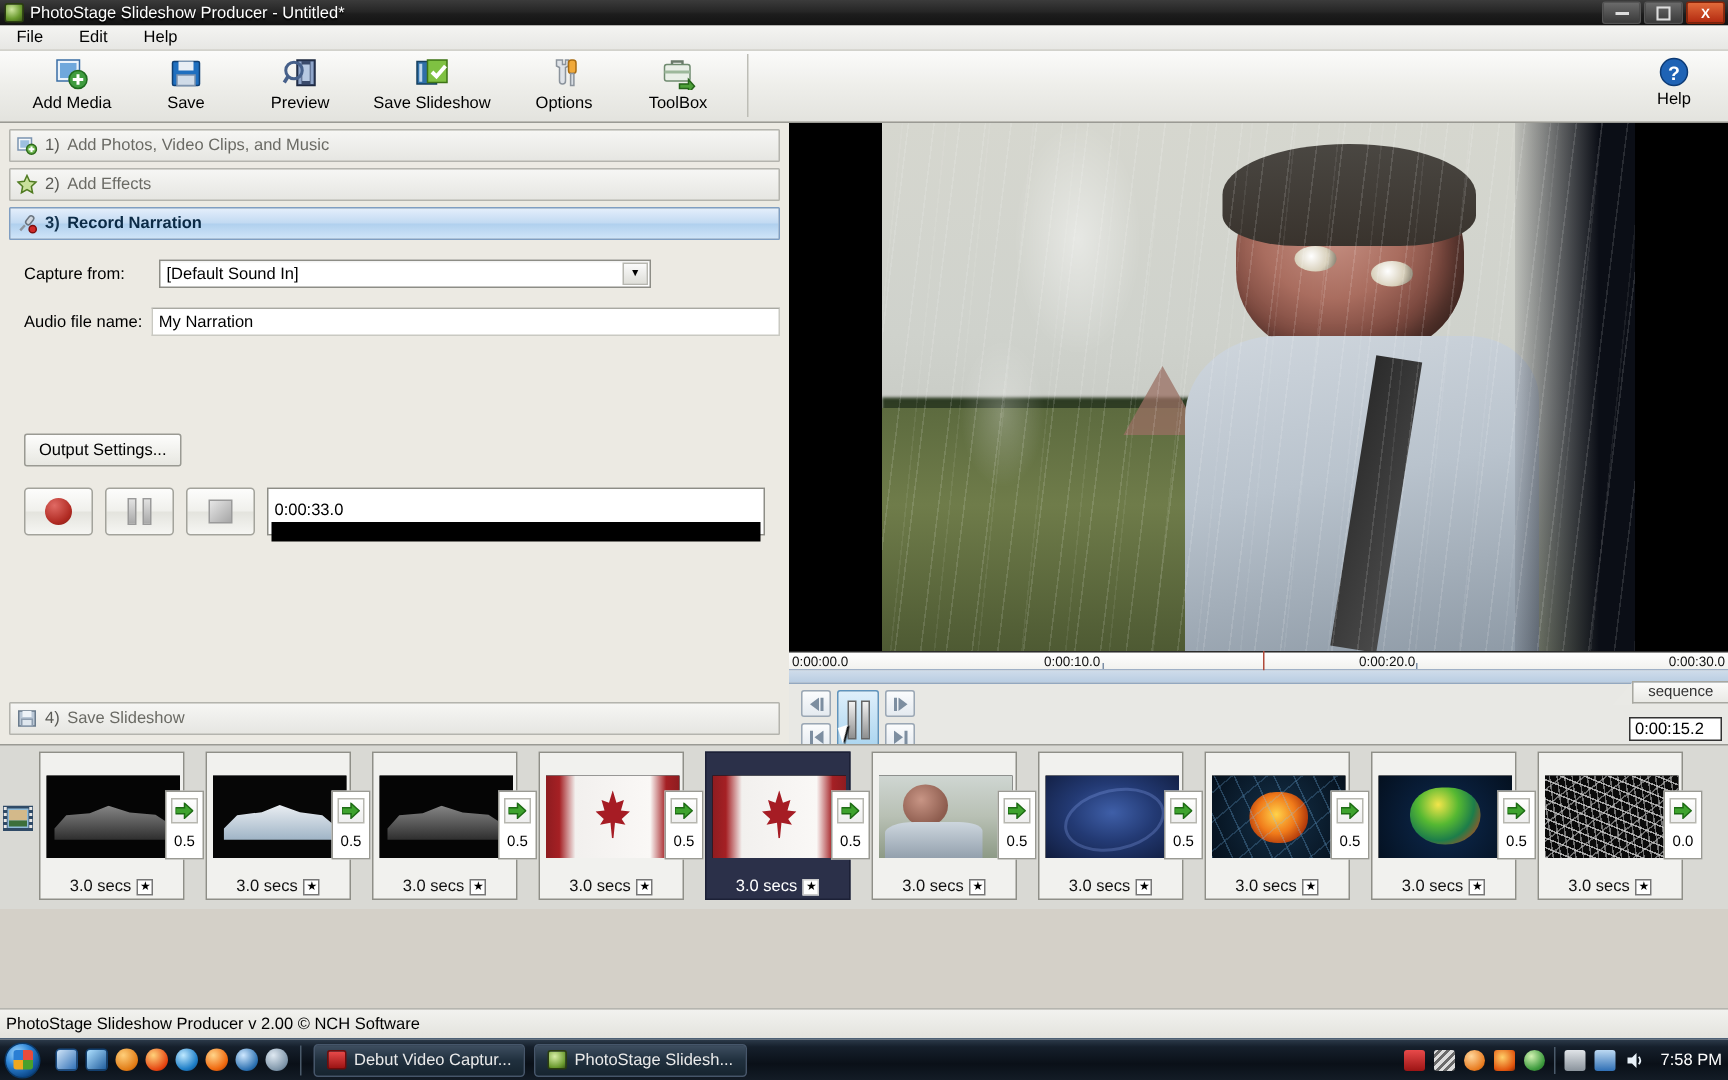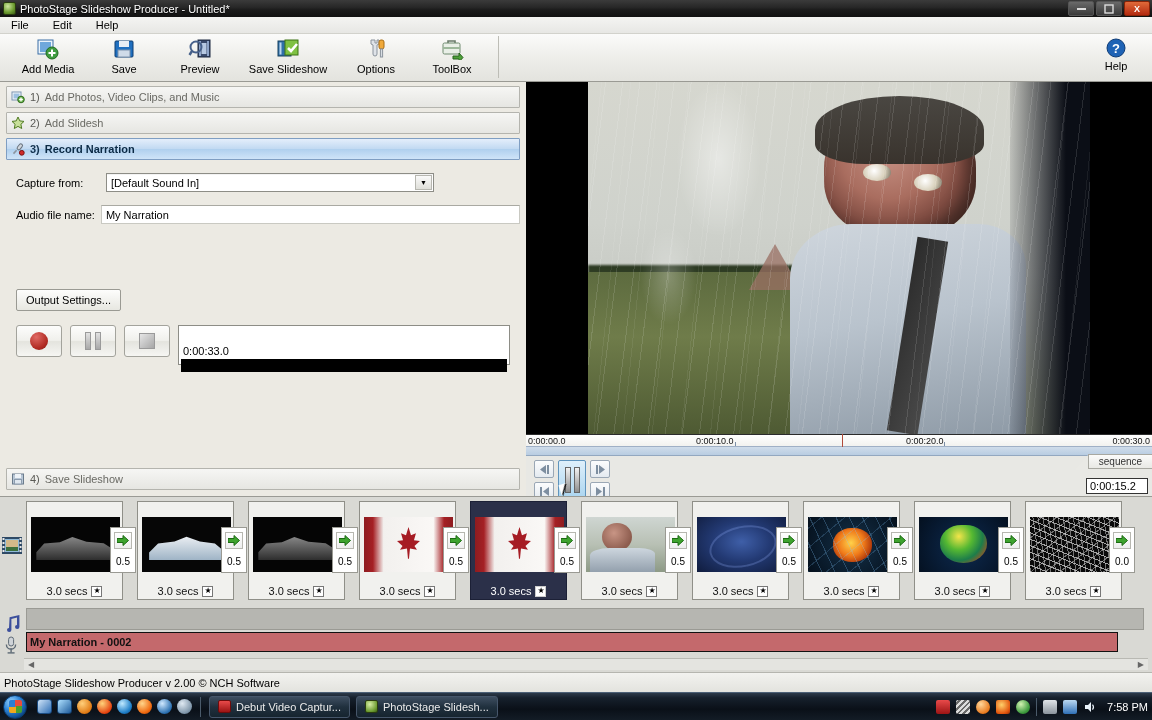--- a/index.html
+++ b/index.html
@@ -115,21 +115,21 @@
   }
   .dot-rec { width:18px;height:18px;border-radius:50%;
     background: radial-gradient(circle at 35% 28%, #e06a64, #b02a22 65%, #7d1a14); }
   .pause-ic { display:flex; gap:4px; }
   .pause-ic i { display:block; width:6px;height:18px;
     background:linear-gradient(180deg,#e2e2e2,#a8a8a8); border:1px solid #9a9a9a; }
   .stop-ic { width:16px;height:16px;
     background:linear-gradient(135deg,#e6e6e6,#a6a6a6); border:1px solid #9a9a9a; }
   .rec-meter {
     width:332px; height:32px; border:1px solid #8d8d86; background:#fff;
-    padding:19px 2px;
+    padding:8px 2px;
   }
   .rec-time { font-size:11px; padding-left:2px; line-height:13px; }
   .rec-bar { height:13px; background:#000; margin-top:1px; }
 
   .save-step { position:absolute; left:0; bottom:6px; width:526px; }
 
   
   .preview { position:absolute; left:526px; top:82px; width:626px; height:414px; background:#e8e8e4; }
   .video-stage { position:absolute; left:0; top:0; width:626px; height:352px; background:#000; overflow:hidden; }
   .video-img { position:absolute; left:62px; top:0; width:502px; height:352px; overflow:hidden; }
@@ -448,21 +448,21 @@
       <span class="step-label">Add Photos, Video Clips, and Music</span>
     </div>
 
     <div class="step-bar inactive">
       <span>
         <svg width="14" height="14" viewBox="0 0 14 14">
             <path d="M7 1 l1.8 3.9 l4.2 .5 l-3.1 2.9 l.8 4.2 l-3.7 -2.1 l-3.7 2.1 l.8 -4.2 l-3.1 -2.9 l4.2 -.5 z" fill="#c8e09a" stroke="#4f7a20" stroke-width="1"></path>
           </svg>
       </span>
       <span class="step-num">2)</span>
-      <span class="step-label">Add Slidesh</span>
+      <span class="step-label">Add Effects</span>
     </div>
 
     <div class="step-bar active">
       <span>
         <svg width="14" height="14" viewBox="0 0 14 14">
           <rect x="7" y="1.5" width="3.4" height="6.6" rx="1.7" fill="#cfd6de" stroke="#6a747f" transform="rotate(38 8.7 5)"></rect>
           <line x1="5.6" y1="8.2" x2="2.5" y2="11.6" stroke="#8b949e" stroke-width="1.6"></line>
           <circle cx="10.8" cy="10.8" r="2.4" fill="#cf2a2a" stroke="#7d0f0f"></circle>
         </svg>
       </span>
@@ -812,45 +812,20 @@
             <svg width="12" height="11" viewBox="0 0 12 11">
               <path d="M0 3.5 L6 3.5 L6 0.5 L11.5 5.5 L6 10.5 L6 7.5 L0 7.5 Z" fill="#3ea32e" stroke="#1d6b14"></path>
             </svg>
           </div>
         <div class="val">0.0</div>
       </div>
 
     </div>
   </div>
 
-  <div class="audio-area">
-    <div class="icon-col2">
-      <div>
-        <svg width="16" height="18" viewBox="0 0 16 18">
-          <path d="M6 14 a2.2 2 0 1 0 2.4 2 L8.4 5 L14 3.6 L14 11 a2.2 2 0 1 0 2.4 2 L16.4 1 L6.6 3.2 Z" fill="#3c4f9c" transform="translate(-1,0)"></path>
-        </svg>
-      </div>
-      <div style="margin-top:4px">
-        <svg width="14" height="18" viewBox="0 0 14 18">
-          <rect x="4.6" y="1" width="5" height="9" rx="2.5" fill="#cfd3d8" stroke="#5e6a76"></rect>
-          <path d="M2.4 8.4 a4.6 4.6 0 0 0 9.2 0" fill="none" stroke="#5e6a76" stroke-width="1.4"></path>
-          <rect x="6.4" y="12.6" width="1.4" height="4" fill="#5e6a76"></rect>
-          <rect x="3.6" y="16.2" width="7" height="1.4" fill="#5e6a76"></rect>
-        </svg>
-      </div>
-    </div>
-    <div class="track-music"></div>
-    <div class="track-narr">
-      <span class="t">My Narration - 0002</span>
-    </div>
-    <div class="hscroll">
-      <span>◀</span>
-      <span>▶</span>
-    </div>
-  </div>
 
   <div class="statusbar">
     <span>PhotoStage Slideshow Producer v 2.00 © NCH Software</span>
   </div>
 
   <div class="taskbar">
     <div class="start-orb">
       <div class="orb-inner"></div>
     </div>
     <div class="qlaunch">

